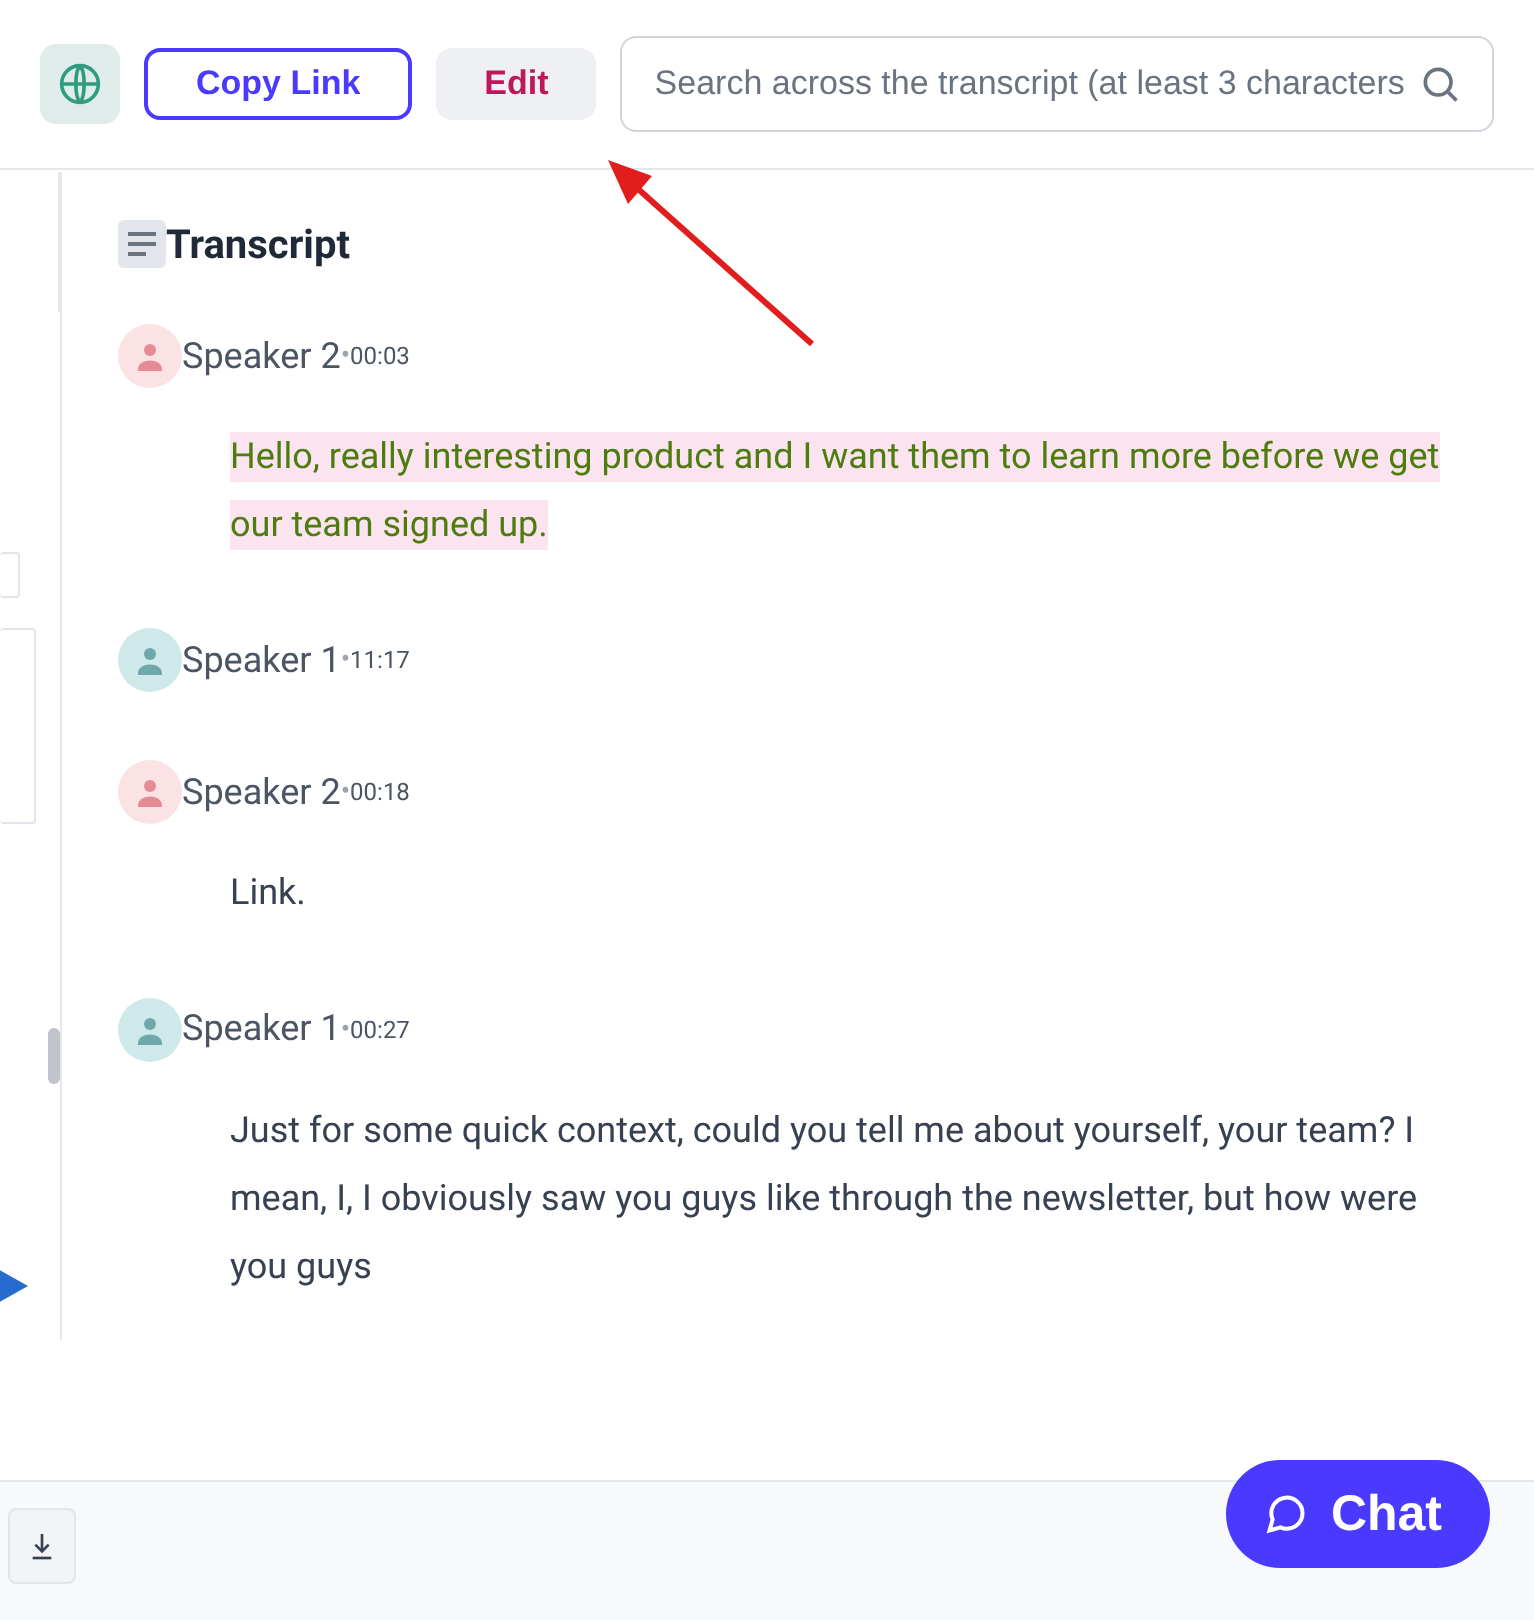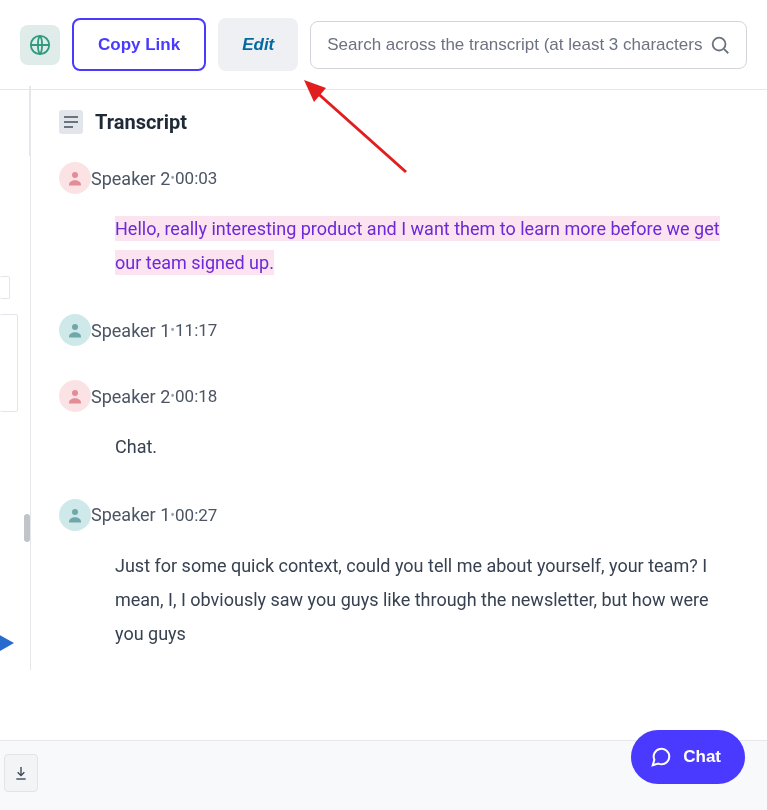--- a/index.html
+++ b/index.html
@@ -27,41 +27,40 @@
     display: flex;
     align-items: center;
     justify-content: center;
   }
   .logo-glyph {
     width: 22px;
     height: 22px;
     color: #2f9b7f;
   }
   .btn {
-    height: 53px;
+    height: 36px;
     padding: 0 24px;
     border-radius: 8px;
     font-size: 17px;
     font-weight: 600;
     cursor: pointer;
     display: inline-flex;
     align-items: center;
     justify-content: center;
     border: none;
     background: none;
   }
   .btn-outline {
     border: 2px solid #4a3aff;
     color: #4a3aff;
     background: #fff;
   }
   .btn-muted {
     background: #eef0f4;
-    color: #0369a1;
-    font-style: italic;
+    color: #be185d;
   }
   .search-wrap {
     flex: 1;
     height: 48px;
     border: 1px solid #d1d5db;
     border-radius: 8px;
     display: flex;
     align-items: center;
     padding: 0 8px 0 16px;
     background: #fff;
@@ -109,21 +108,21 @@
     right: 0;
     top: 86px;
     bottom: 140px;
     border-left: 1px solid #e5e7eb;
     overflow: hidden;
     padding: 24px 26px 0 28px;
   }
   .section-header {
     display: flex;
     align-items: center;
-    gap: 12px;
+    gap: 0;
     margin-bottom: 28px;
   }
   .section-icon {
     width: 24px; height: 24px;
     background: #e2e6eb;
     border-radius: 3px;
     display:flex; align-items:center; justify-content:center;
     color:#6b7280;
   }
   .section-title {
@@ -150,32 +149,32 @@
   .av-teal { background:#cfe9ea; color:#6fa8aa; }
   .speaker-name {
     font-size: 18px;
     color: #4b5563;
   }
   .dot {
     color: #9ca3af;
     font-size: 14px;
   }
   .timestamp {
-    font-size: 17px;
+    font-size: 12px;
     color: #4b5563;
   }
   .entry-text {
     margin-left: 56px;
     font-size: 18px;
     line-height: 1.9;
     color: #374151;
   }
   .hl {
     background: #fce3f0;
-    color: #6d28d9;
+    color: #4d7c0f;
     padding: 2px 0;
   }
 
   .scrollbar-thumb {
     position: absolute;
     left: 24px;
     top: 514px;
     width: 6px;
     height: 28px;
     background: #c0c4cb;
@@ -207,21 +206,21 @@
   }
   .chat-btn {
     position: absolute;
     right: 22px; bottom: 26px;
     height: 54px;
     padding: 0 24px 0 18px;
     background: #4a3aff;
     color: #fff;
     border: none;
     border-radius: 28px;
-    font-size: 17px;
+    font-size: 25px;
     font-weight: 700;
     display:flex; align-items:center; gap:10px;
     cursor:pointer;
   }
   .chat-btn .bubble {
     width:24px; height:24px;
     display:flex; align-items:center; justify-content:center;
   }
 
   .arrow-annotation {
@@ -308,21 +307,21 @@
           <div class="avatar av-pink">
             <svg viewBox="0 0 24 24" fill="currentColor">
               <circle cx="12" cy="8" r="4"></circle>
               <path d="M4 21c0-4 4-6 8-6s8 2 8 6v1H4z"></path>
             </svg>
           </div>
           <span class="speaker-name">Speaker 2</span>
           <span class="dot">•</span>
           <span class="timestamp">00:18</span>
         </div>
-        <div class="entry-text">Chat.</div>
+        <div class="entry-text">Link.</div>
       </div>
       <div class="entry">
         <div class="entry-head">
           <div class="avatar av-teal">
             <svg viewBox="0 0 24 24" fill="currentColor">
               <circle cx="12" cy="8" r="4"></circle>
               <path d="M4 21c0-4 4-6 8-6s8 2 8 6v1H4z"></path>
             </svg>
           </div>
           <span class="speaker-name">Speaker 1</span>

